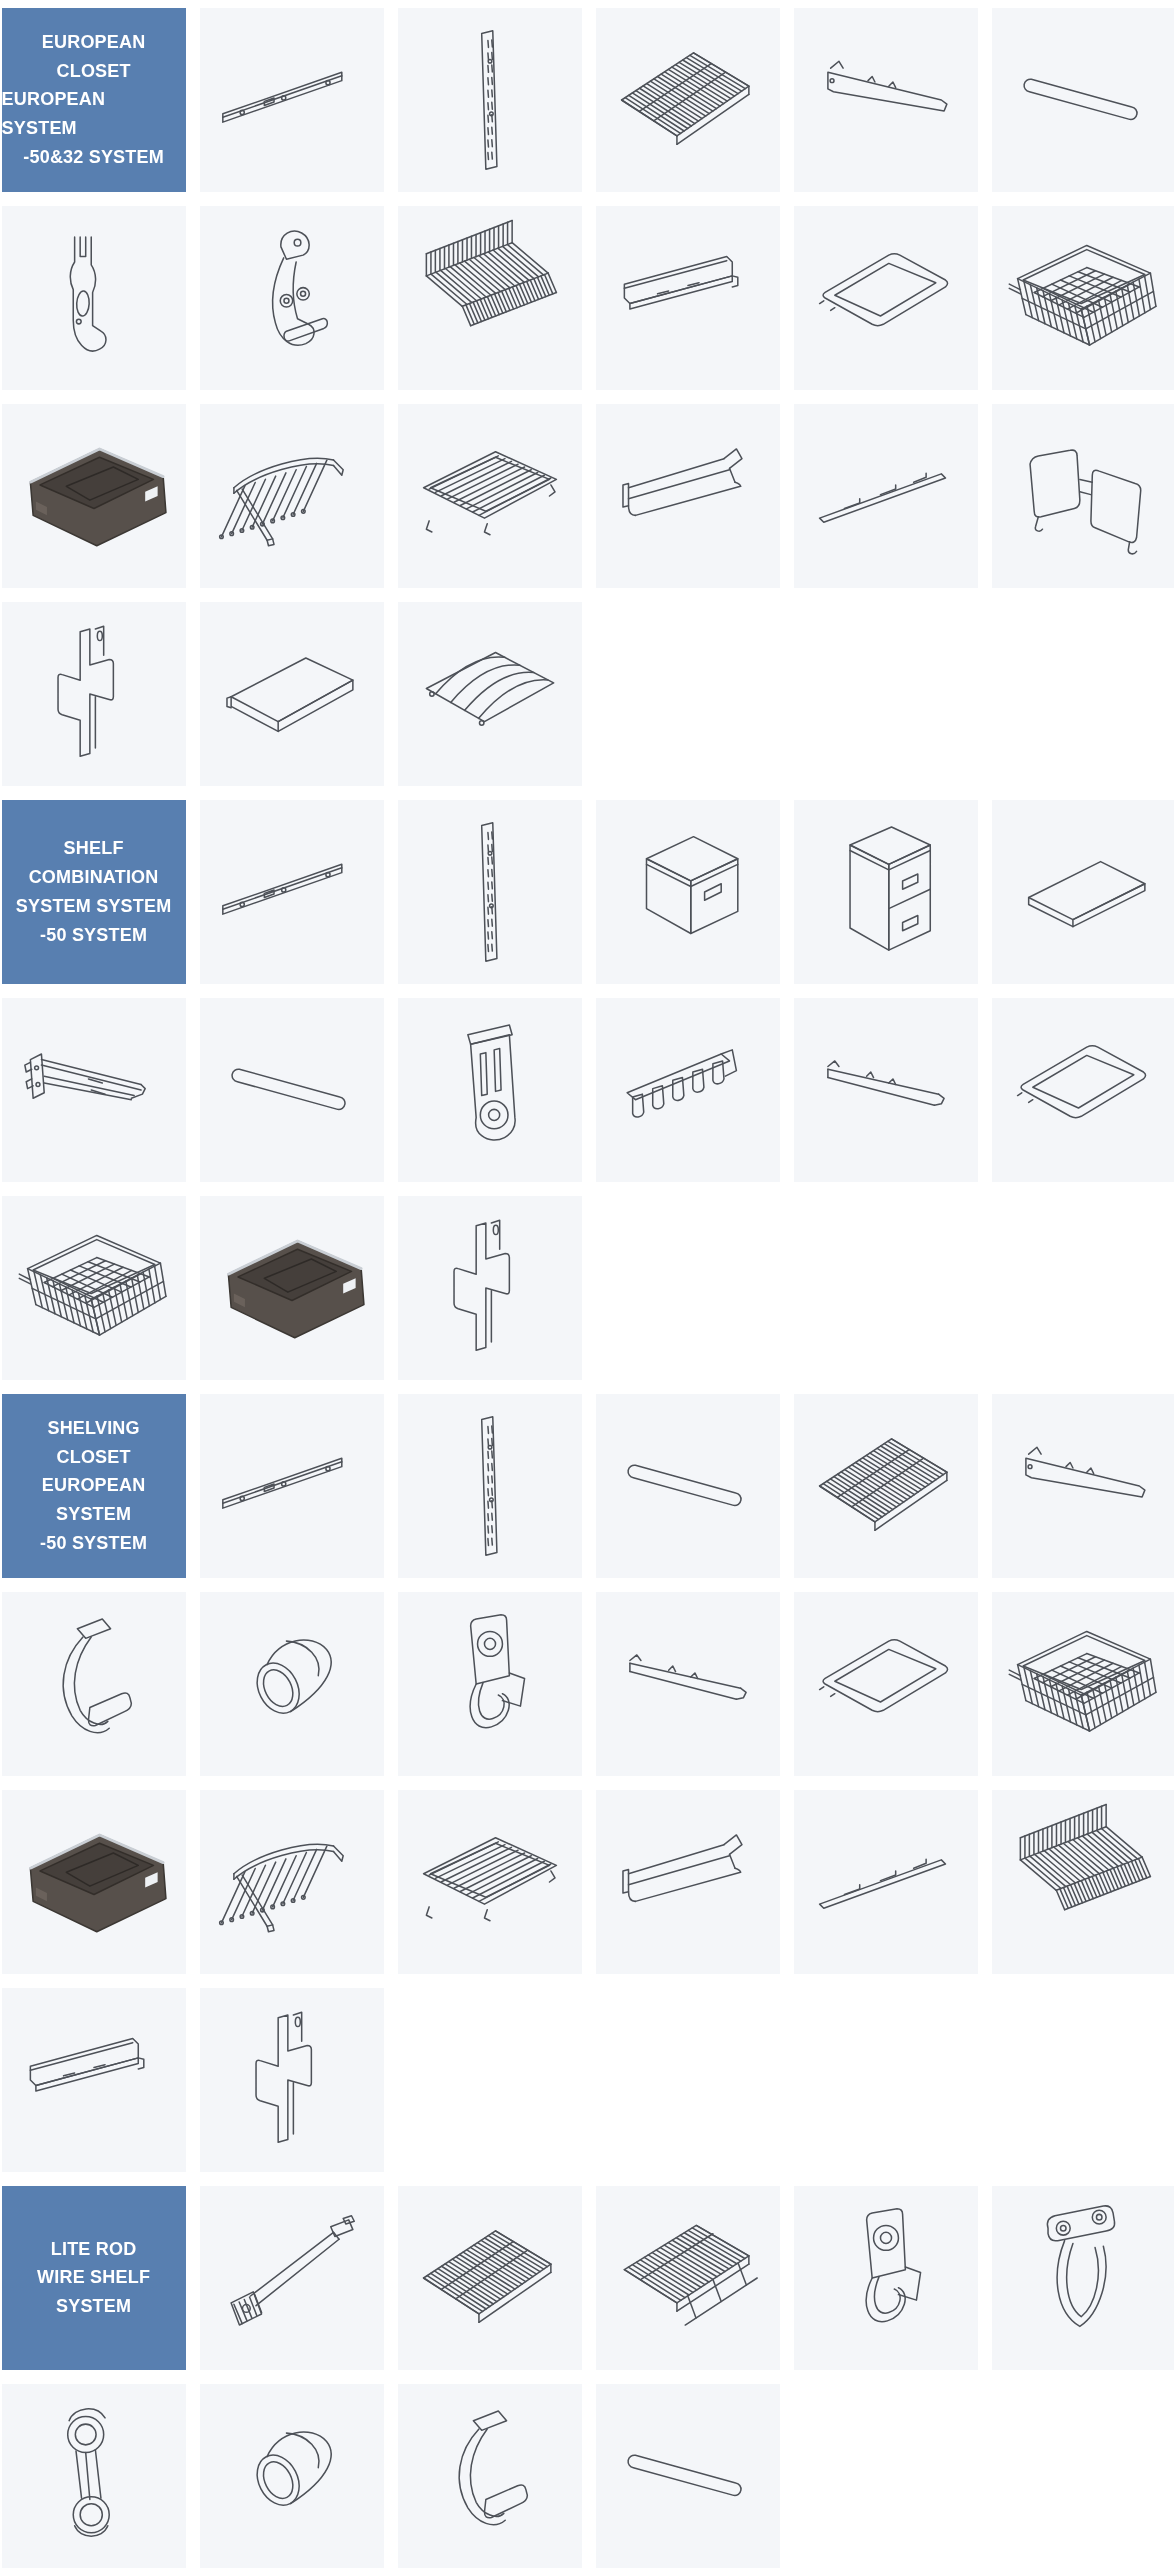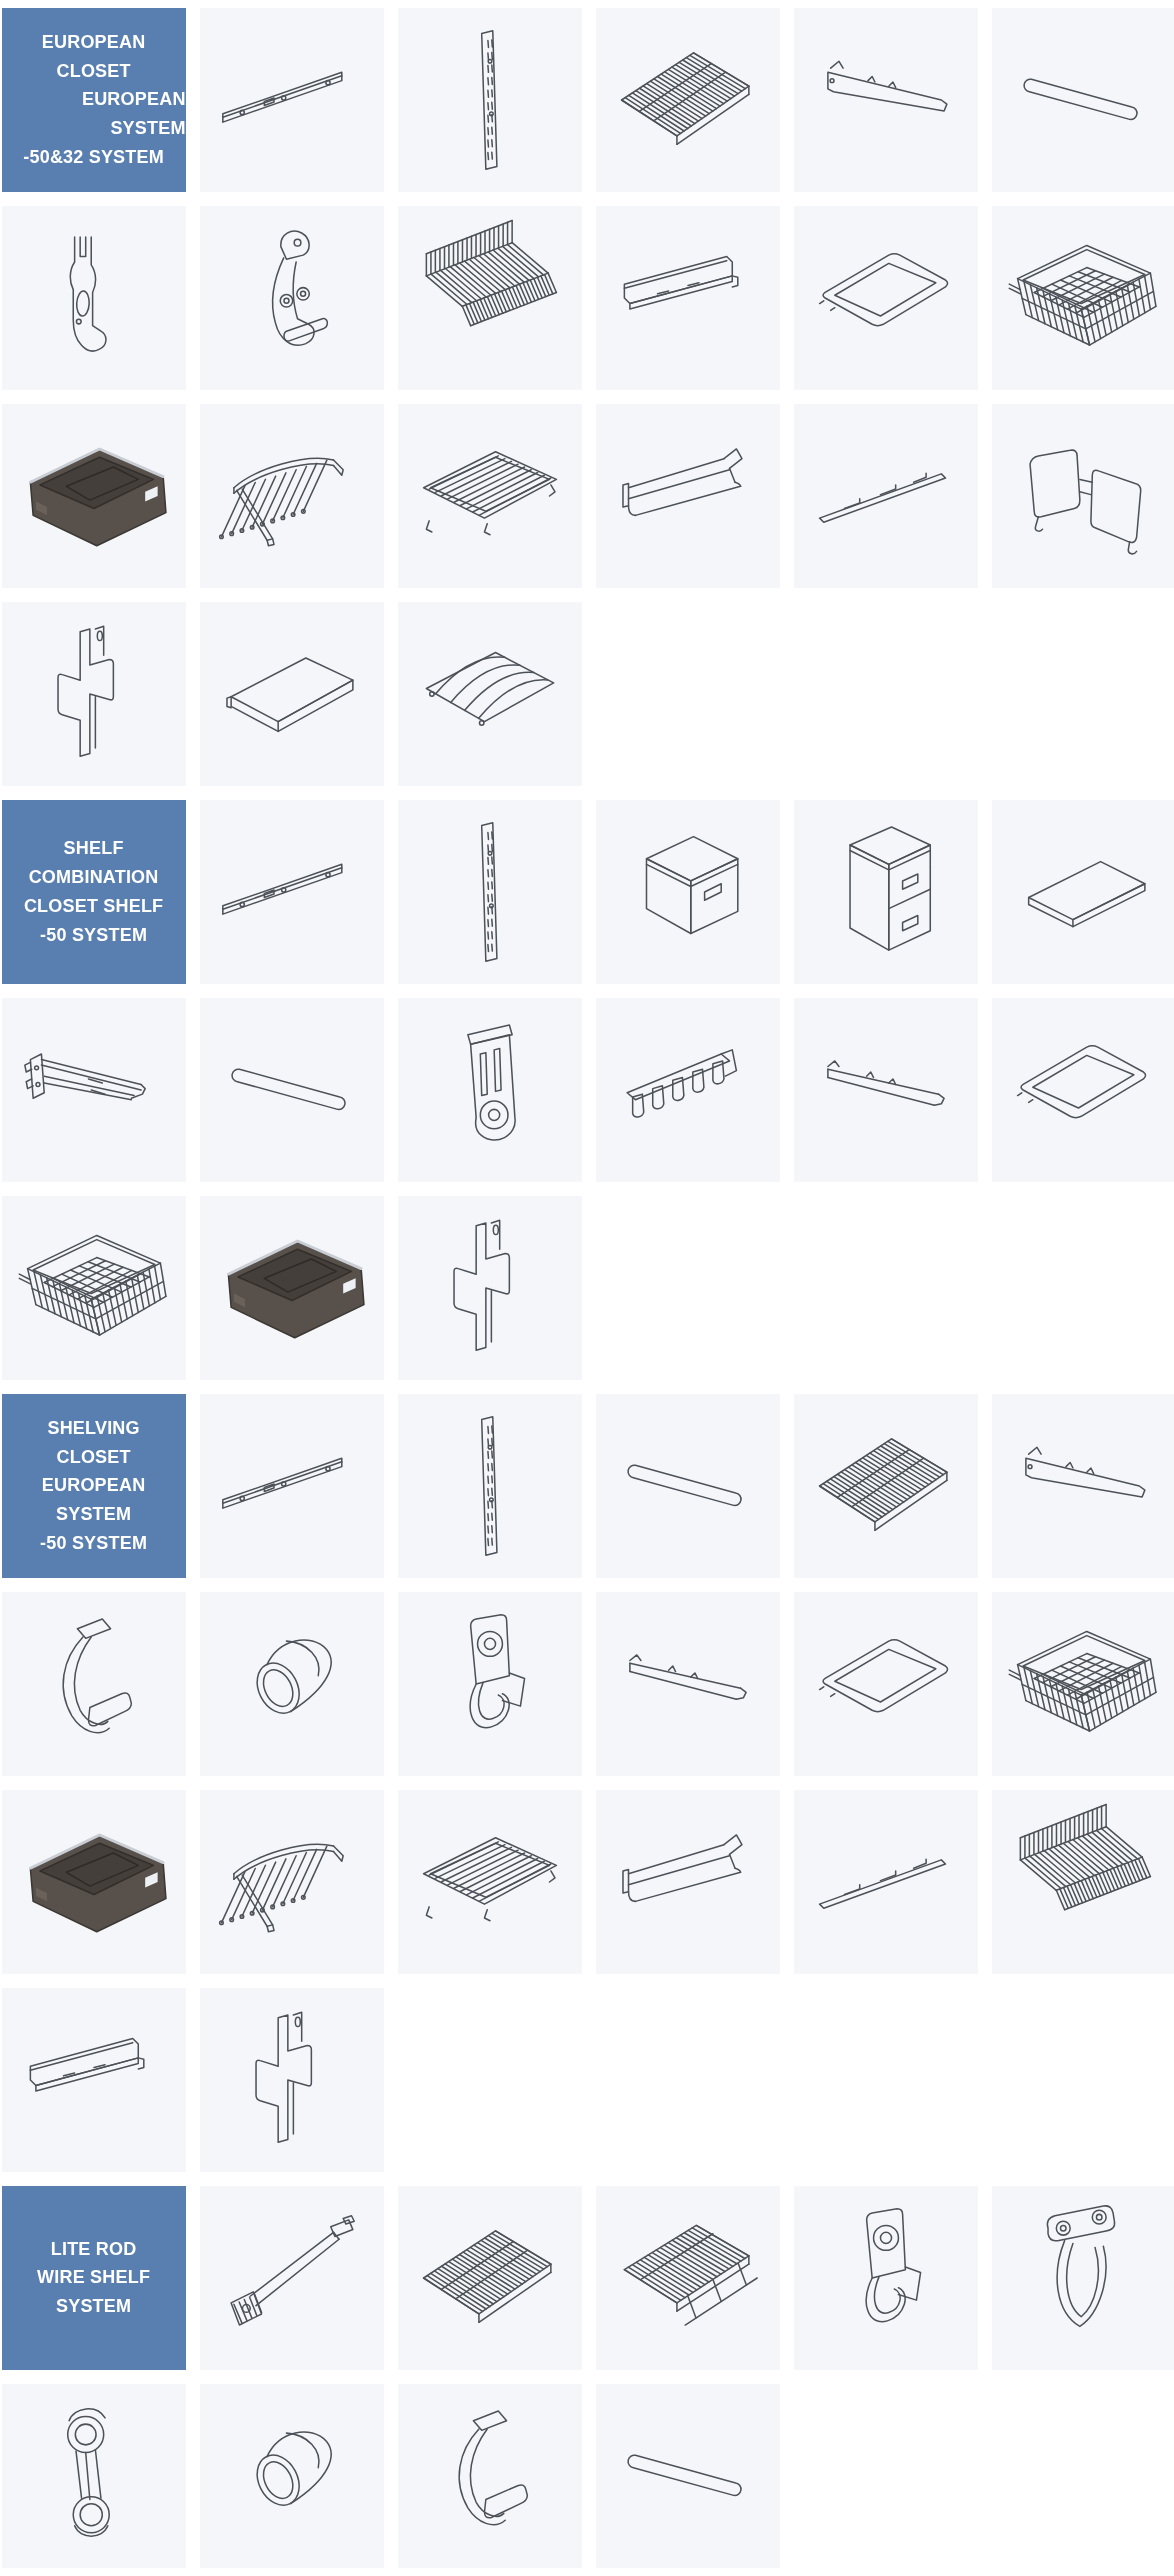--- a/index.html
+++ b/index.html
@@ -15,21 +15,21 @@
   .cell{display:flex;align-items:center;justify-content:center;}
   .tile{background:var(--tile-bg,#f4f6f9);}
   .header-tile{
     background:var(--hdr-bg,#587fb0);
     color:var(--hdr-fg,#ffffff);
     flex-direction:column;
     font-weight:700;
     font-size:18px;
     line-height:1.6;
     letter-spacing:0.2px;
-    text-align:right;
+    text-align:left;
     user-select:none;
   }
   .empty{background:transparent;}
   .tile svg{width:166px;height:166px;display:block;}
 </style>
 </head>
 <body style="background: rgb(255, 255, 255);">
 
 <main class="grid">
     <div class="cell header-tile">
@@ -433,21 +433,21 @@
           <circle cx="54" cy="81" r="1.6"></circle>
         </g>
       </svg>
     </div>
     <div class="cell empty"></div>
     <div class="cell empty"></div>
     <div class="cell empty"></div>
     <div class="cell header-tile">
       <div>SHELF</div>
       <div>COMBINATION</div>
-      <div>CLOSET SHELF</div>
+      <div>SYSTEM SYSTEM</div>
       <div>-50 SYSTEM</div>
     </div>
     <div class="cell tile">
       <svg viewBox="0 0 120 120">
         <g fill="none" stroke="#4d5158" stroke-width="1.1" stroke-linecap="round" stroke-linejoin="round">
           <path d="M10 70 L96 40 L96 46 L10 76 Z"></path>
           <line x1="10" y1="72.5" x2="96" y2="42.5"></line>
           <circle cx="24" cy="69" r="1.5"></circle>
           <circle cx="54" cy="58.5" r="1.5"></circle>
           <circle cx="86" cy="47.5" r="1.5"></circle>

